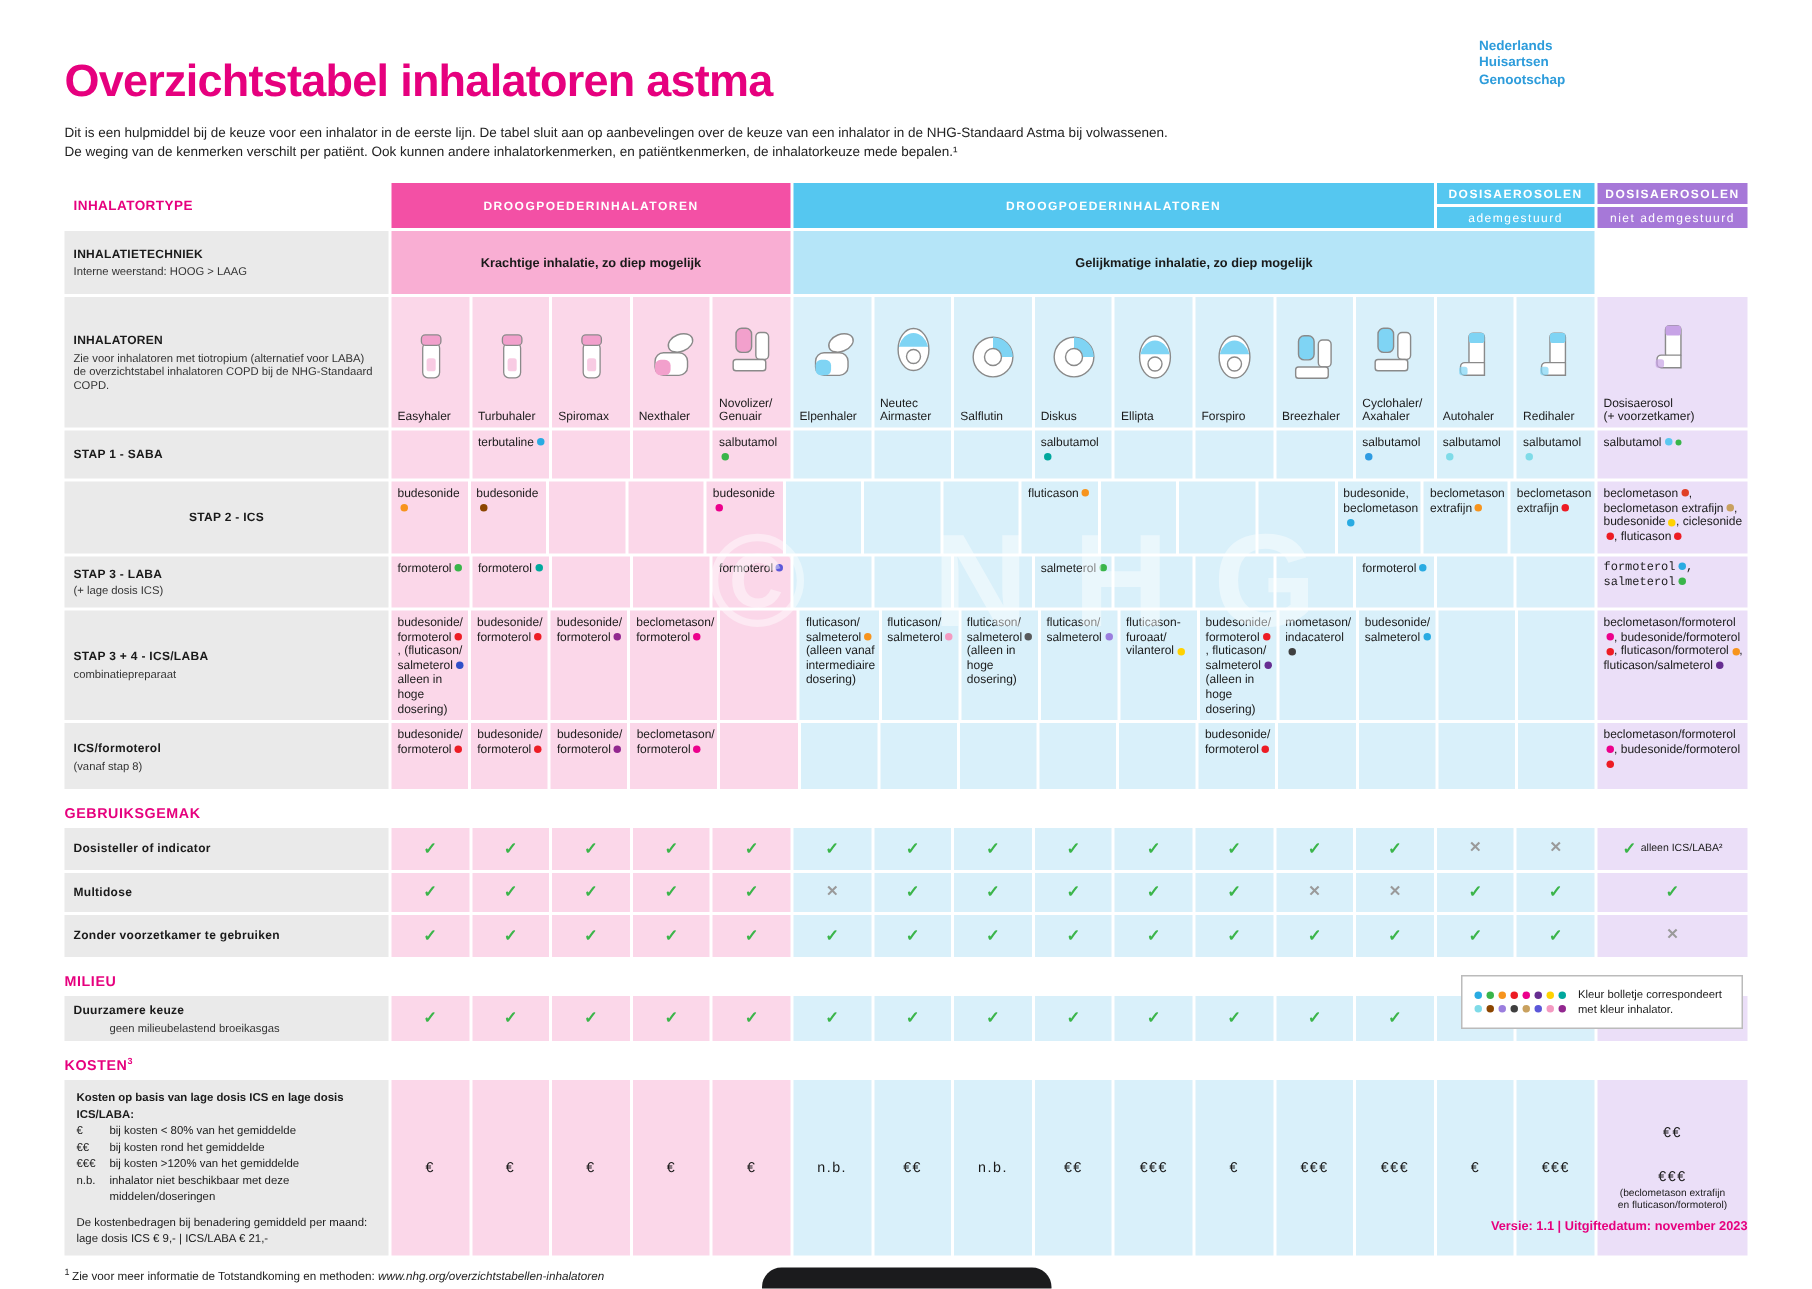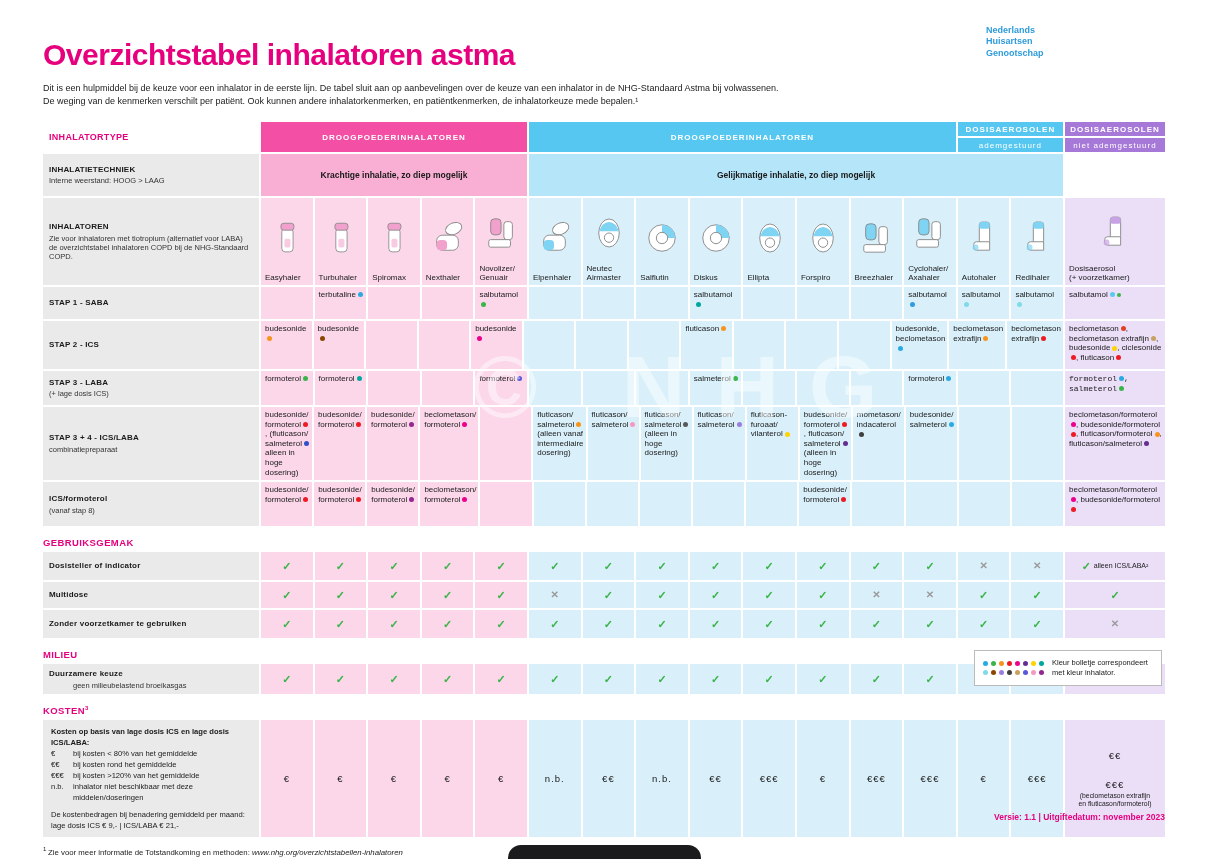--- a/index.html
+++ b/index.html
@@ -281,21 +281,21 @@
         <div class="cell drugs bg-blue" style="min-height: 24px;"><span class="drug">salbutamol</span><span class="dot" style="background: rgb(0, 167, 157);"></span> </div>
         <div class="cell drugs bg-blue" style="min-height: 24px;"></div>
         <div class="cell drugs bg-blue" style="min-height: 24px;"></div>
         <div class="cell drugs bg-blue" style="min-height: 24px;"></div>
         <div class="cell drugs bg-blue" style="min-height: 24px;"><span class="drug">salbutamol</span><span class="dot" style="background: rgb(46, 155, 226);"></span> </div>
         <div class="cell drugs bg-aero" style="min-height: 24px;"><span class="drug">salbutamol</span><span class="dot" style="background: rgb(127, 219, 232);"></span> </div>
         <div class="cell drugs bg-aero" style="min-height: 24px;"><span class="drug">salbutamol</span><span class="dot" style="background: rgb(127, 219, 232);"></span> </div>
         <div class="cell drugs bg-purple" style="min-height: 24px;"><span class="drug">salbutamol</span><span class="dot" style="background: rgb(91, 200, 240);"></span><span class="dot" style="background: rgb(57, 181, 74); width: 4px; height: 4px;"></span> </div>
       </div>
       <div class="grid">
-        <div class="cell lbl" style="min-height: 40px;">
+        <div class="cell lbl" style="min-height: 40px; text-align: center;">
           <span class="b">STAP 2 - ICS</span>
         </div>
         <div class="cell drugs bg-pink" style="min-height: 40px;"><span class="drug">budesonide</span><span class="dot" style="background: rgb(247, 148, 29);"></span> </div>
         <div class="cell drugs bg-pink" style="min-height: 40px;"><span class="drug">budesonide</span><span class="dot" style="background: rgb(140, 70, 0);"></span> </div>
         <div class="cell drugs bg-pink" style="min-height: 40px;"></div>
         <div class="cell drugs bg-pink" style="min-height: 40px;"></div>
         <div class="cell drugs bg-pink" style="min-height: 40px;"><span class="drug">budesonide</span><span class="dot" style="background: rgb(236, 0, 140);"></span> </div>
         <div class="cell drugs bg-blue" style="min-height: 40px;"></div>
         <div class="cell drugs bg-blue" style="min-height: 40px;"></div>
         <div class="cell drugs bg-blue" style="min-height: 40px;"></div>

